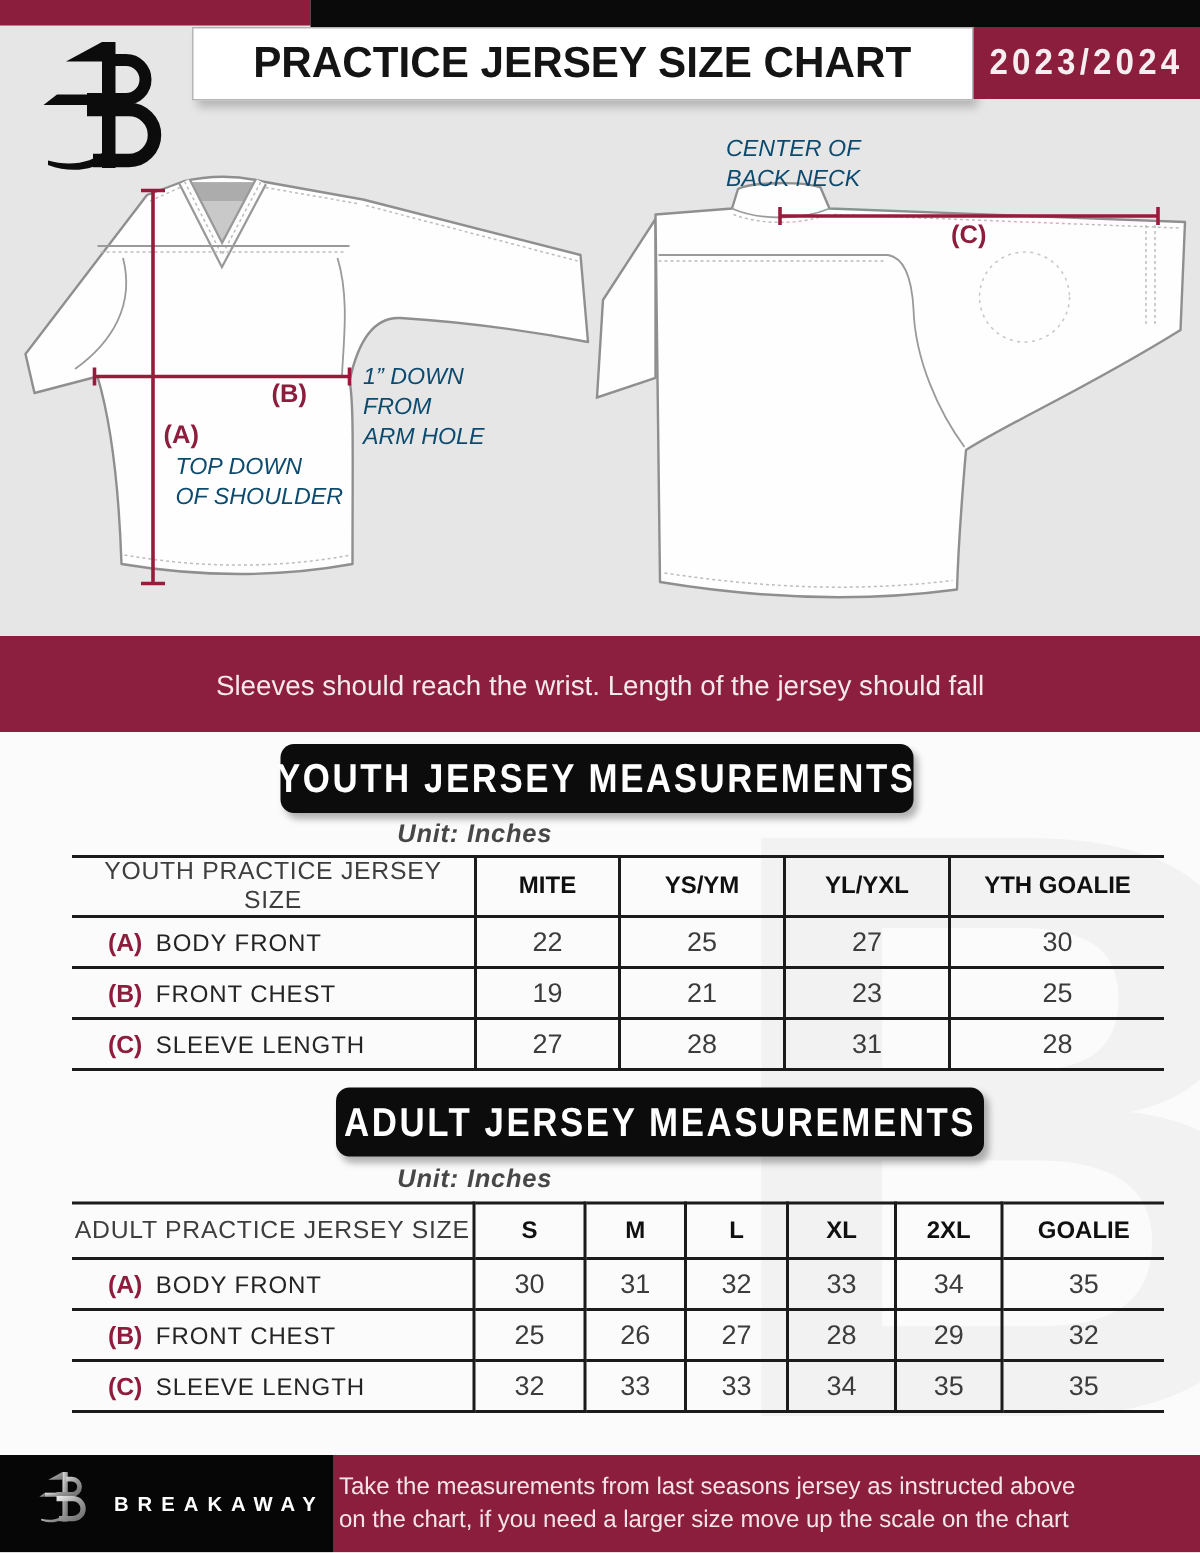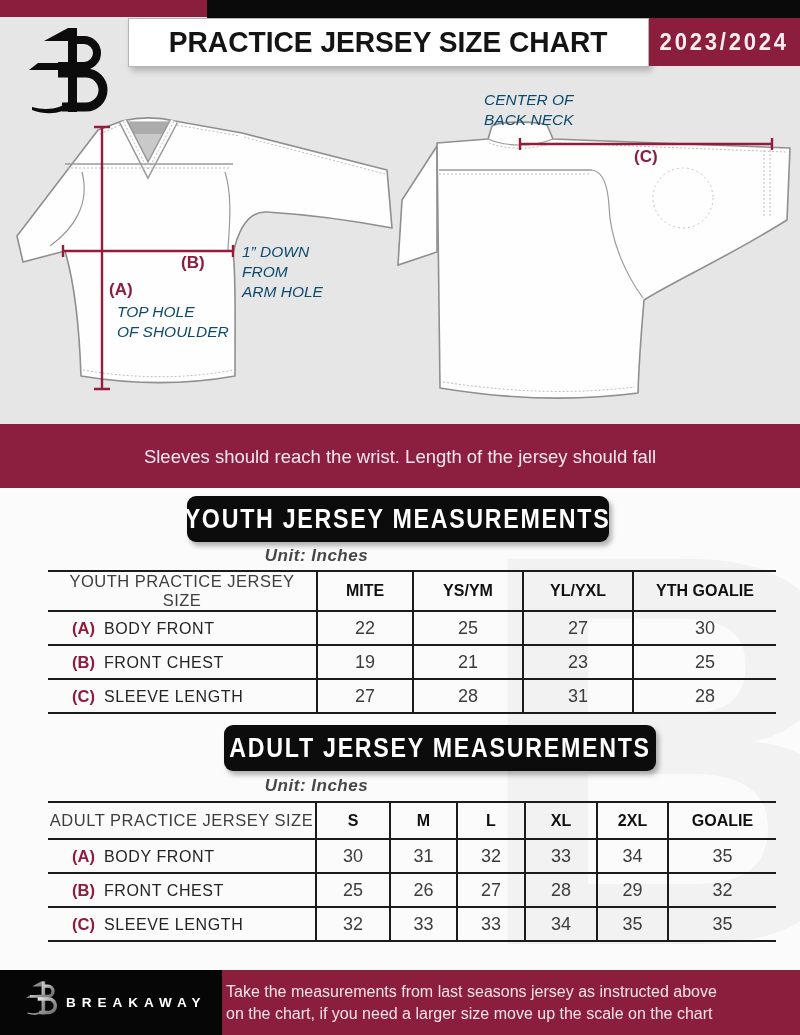--- a/index.html
+++ b/index.html
@@ -56,21 +56,21 @@
   #adult-table col:nth-child(3){width:67px;}  #adult-table col:nth-child(4){width:68px;}
   #adult-table col:nth-child(5){width:72px;}  #adult-table col:nth-child(6){width:71px;}
   #adult-table col:nth-child(7){width:108px;}
 
   
   .watermark { left:470px; top:470px; font-size:560px; font-weight:700; color:rgba(40,40,40,.045);
                line-height:1; user-select:none; }
 
   
   .footer-black { left:0; top:970px; width:222px; height:65px; background:#070606;
-                  display:flex; align-items:center; gap:2px; padding-left:24px; }
+                  display:flex; align-items:center; gap:12px; padding-left:24px; }
   .footer-black .brand { color:#ffffff; font-size:13.5px; font-weight:700; letter-spacing:6px; }
   .footer-maroon { left:222px; top:970px; width:578px; height:65px; background:#8A1E3C;
                    display:flex; flex-direction:column; justify-content:center; padding-left:4px; }
   .footer-maroon div { color:#F3E4E9; font-size:16px; line-height:21.5px; font-weight:400; white-space:nowrap; }
 </style>
 </head>
 <body>
 
 <div class="page">
 
@@ -143,21 +143,21 @@
   </div>
   <div class="abs anno-key" style="left:634px;top:147px;">(C)</div>
   <div class="abs anno-key" style="left:181px;top:253px;">(B)</div>
   <div class="abs anno" style="left:242px;top:242px;">
     <div>1” DOWN</div>
     <div>FROM</div>
     <div>ARM HOLE</div>
   </div>
   <div class="abs anno-key" style="left:109px;top:280px;">(A)</div>
   <div class="abs anno" style="left:117px;top:302px;">
-    <div>TOP HOLE</div>
+    <div>TOP DOWN</div>
     <div>OF SHOULDER</div>
   </div>
 
   <div class="abs sleeve-banner">
     <div>Sleeves should reach the wrist. Length of the jersey should fall</div>
   </div>
 
   <div class="abs section-banner" style="left:187px;top:496px;width:422px;height:46px;">
     <span>YOUTH JERSEY MEASUREMENTS</span>
   </div>

